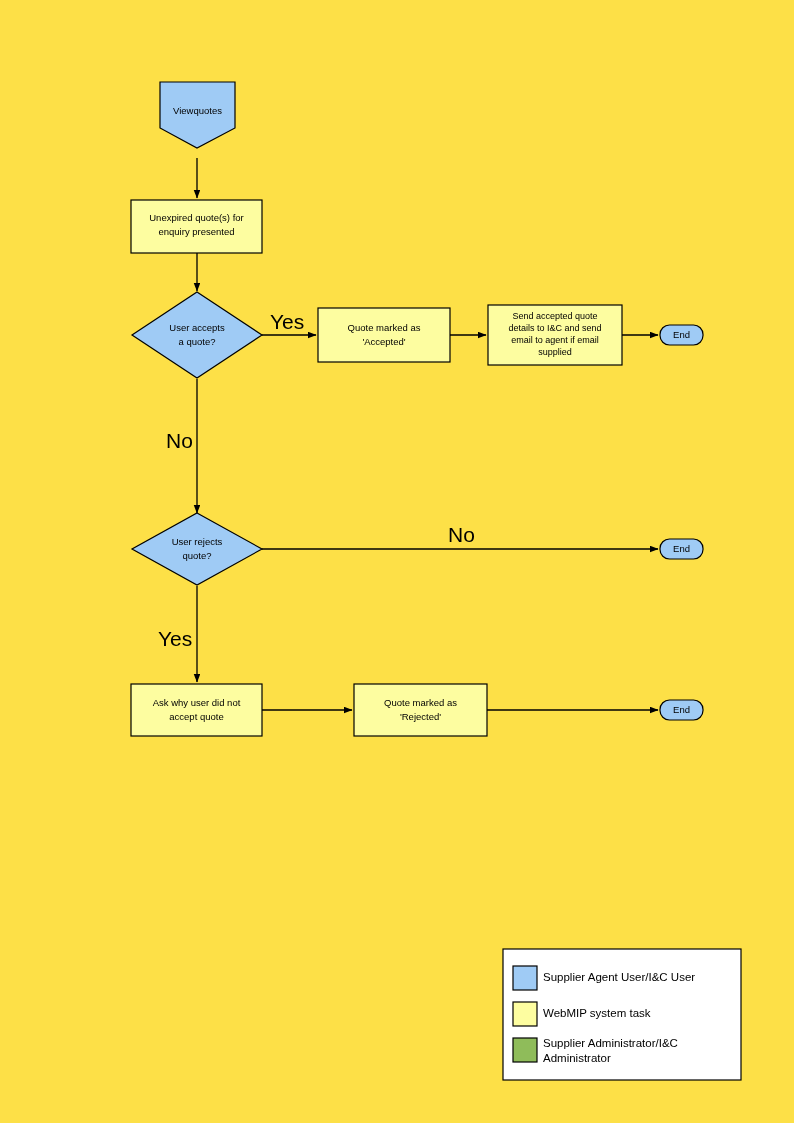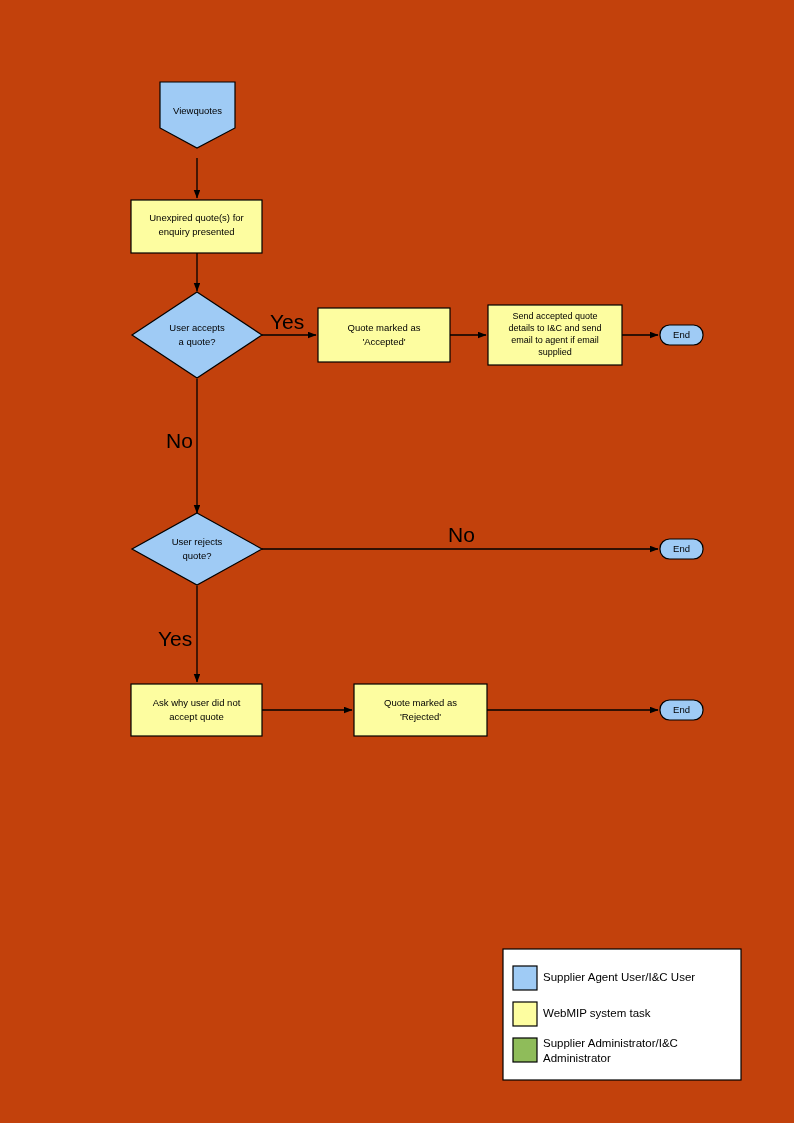--- a/index.html
+++ b/index.html
@@ -8,21 +8,21 @@
     background: #ffffff;
   }
   body {
     font-family: "Liberation Sans", sans-serif;
     color: #000000;
   }
   #page {
     position: relative;
     width: 794px;
     height: 1123px;
-    background: #c2410c;
+    background: #fde047;
     overflow: hidden;
   }
   #flow-svg {
     position: absolute;
     left: 0;
     top: 0;
     width: 794px;
     height: 1123px;
   }
   .node-shape {

